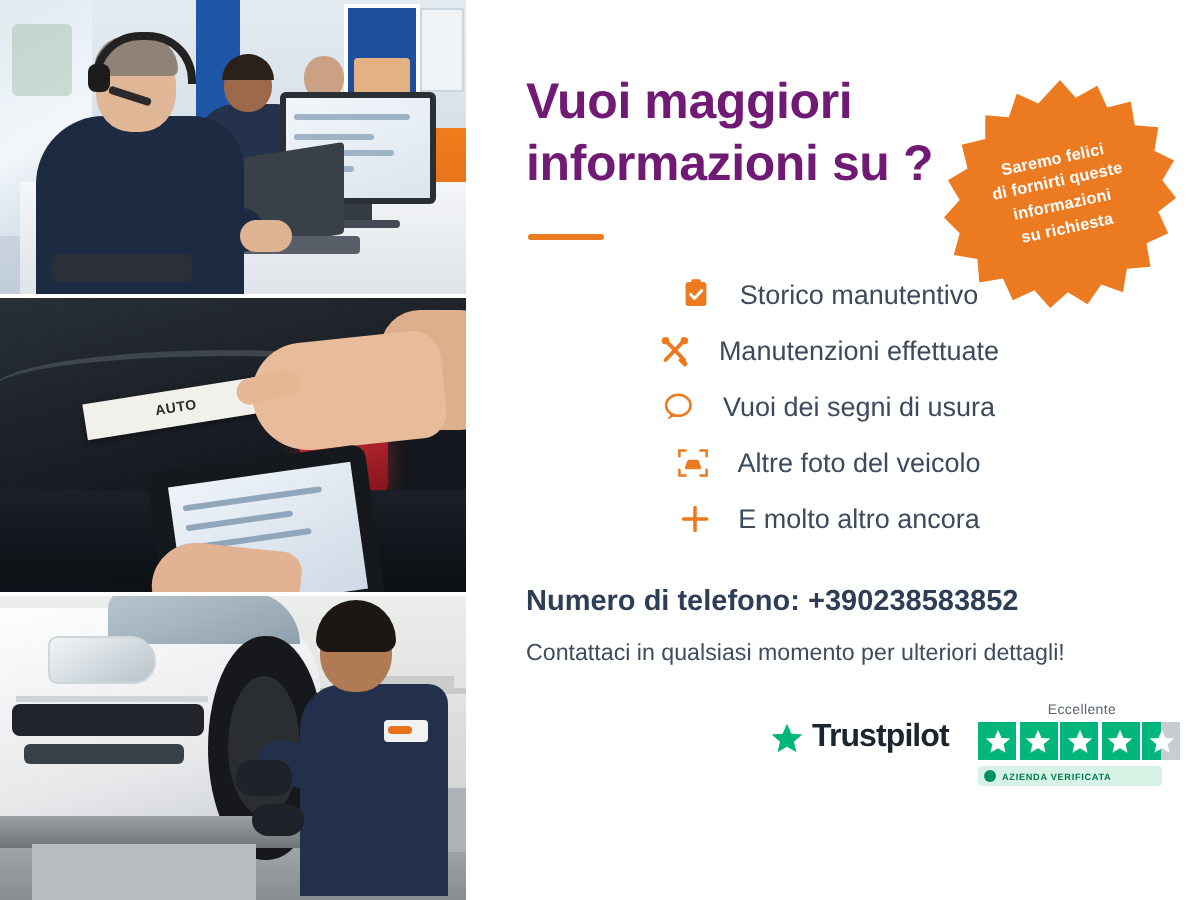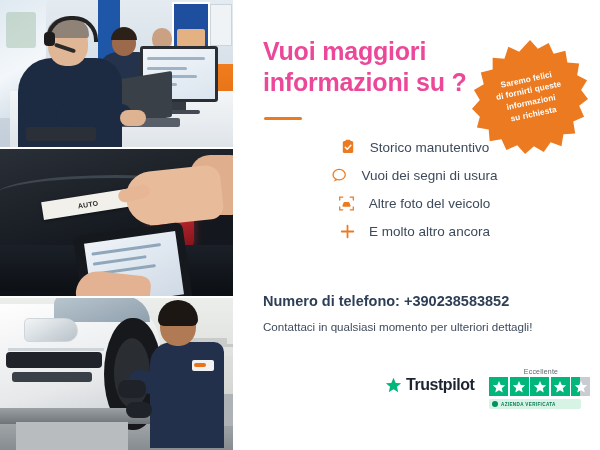--- a/index.html
+++ b/index.html
@@ -337,21 +337,21 @@
   }
 
   .headline {
     position: absolute;
     left: 30px;
     top: 36px;
     width: 220px;
     font-size: 25px;
     line-height: 1.22;
     font-weight: bold;
-    color: #ec4899;
+    color: #701a75;
     letter-spacing: -0.2px;
   }
 
   .divider {
     position: absolute;
     left: 31px;
     top: 117px;
     width: 38px;
     height: 3px;
     background: #ec7a21;
@@ -435,21 +435,21 @@
     color: #3f4c5e;
     line-height: 1.5;
   }
   .sub-line-1 { top: 318px; }
   .sub-line-2 { top: 335px; }
 
   
   .tp {
     position: absolute;
     left: 152px;
-    top: 368px;
+    top: 352px;
     width: 208px;
     height: 46px;
   }
   .tp-logo {
     position: absolute;
     left: 0; top: 8px;
     display: flex;
     align-items: center;
   }
   .tp-star-logo { width: 17px; height: 17px; margin-right: 4px; }
@@ -646,20 +646,32 @@
         <span class="feat-icon">
           <svg viewBox="0 0 20 20" width="16" height="16">
             <rect x="3.5" y="2.5" width="13" height="15" rx="2" fill="#ec7a21"></rect>
             <rect x="7" y="0.8" width="6" height="3.4" rx="1" fill="#ec7a21"></rect>
             <path d="M6.6 10.2 l2.4 2.6 l4.6 -5" fill="none" stroke="#ffffff" stroke-width="1.8" stroke-linecap="round" stroke-linejoin="round"></path>
           </svg>
         </span>
         <span class="feat-label">Storico manutentivo</span>
       </div>
 
+      <div class="feat">
+        <span class="feat-icon">
+          <svg viewBox="0 0 20 20" width="17" height="17">
+            <path d="M4.3 3.6 L15.4 15.3" stroke="#ec7a21" stroke-width="2.3" stroke-linecap="round"></path>
+            <path d="M15.6 3.6 L4.4 15.3" stroke="#ec7a21" stroke-width="2.3" stroke-linecap="round"></path>
+            <circle cx="4.4" cy="3.9" r="2.2" fill="#ec7a21"></circle>
+            <circle cx="15.5" cy="3.9" r="2.2" fill="#ec7a21"></circle>
+            <path d="M13.9 13.4 l3.1 3.2 a1.5 1.5 0 0 1 -2.1 2.1 l-3.1 -3.2 z" fill="#ec7a21"></path>
+          </svg>
+        </span>
+        <span class="feat-label">Manutenzioni effettuate</span>
+      </div>
 
       <div class="feat">
         <span class="feat-icon">
           <svg viewBox="0 0 20 20" width="17" height="17">
             <ellipse cx="9.6" cy="9" rx="7.2" ry="6.2" fill="none" stroke="#ec7a21" stroke-width="1.5"></ellipse>
             <path d="M5.6 13.6 L3.1 17.4 L7.6 15.3 Z" fill="#ec7a21"></path>
           </svg>
         </span>
         <span class="feat-label">Vuoi dei segni di usura</span>
       </div>

